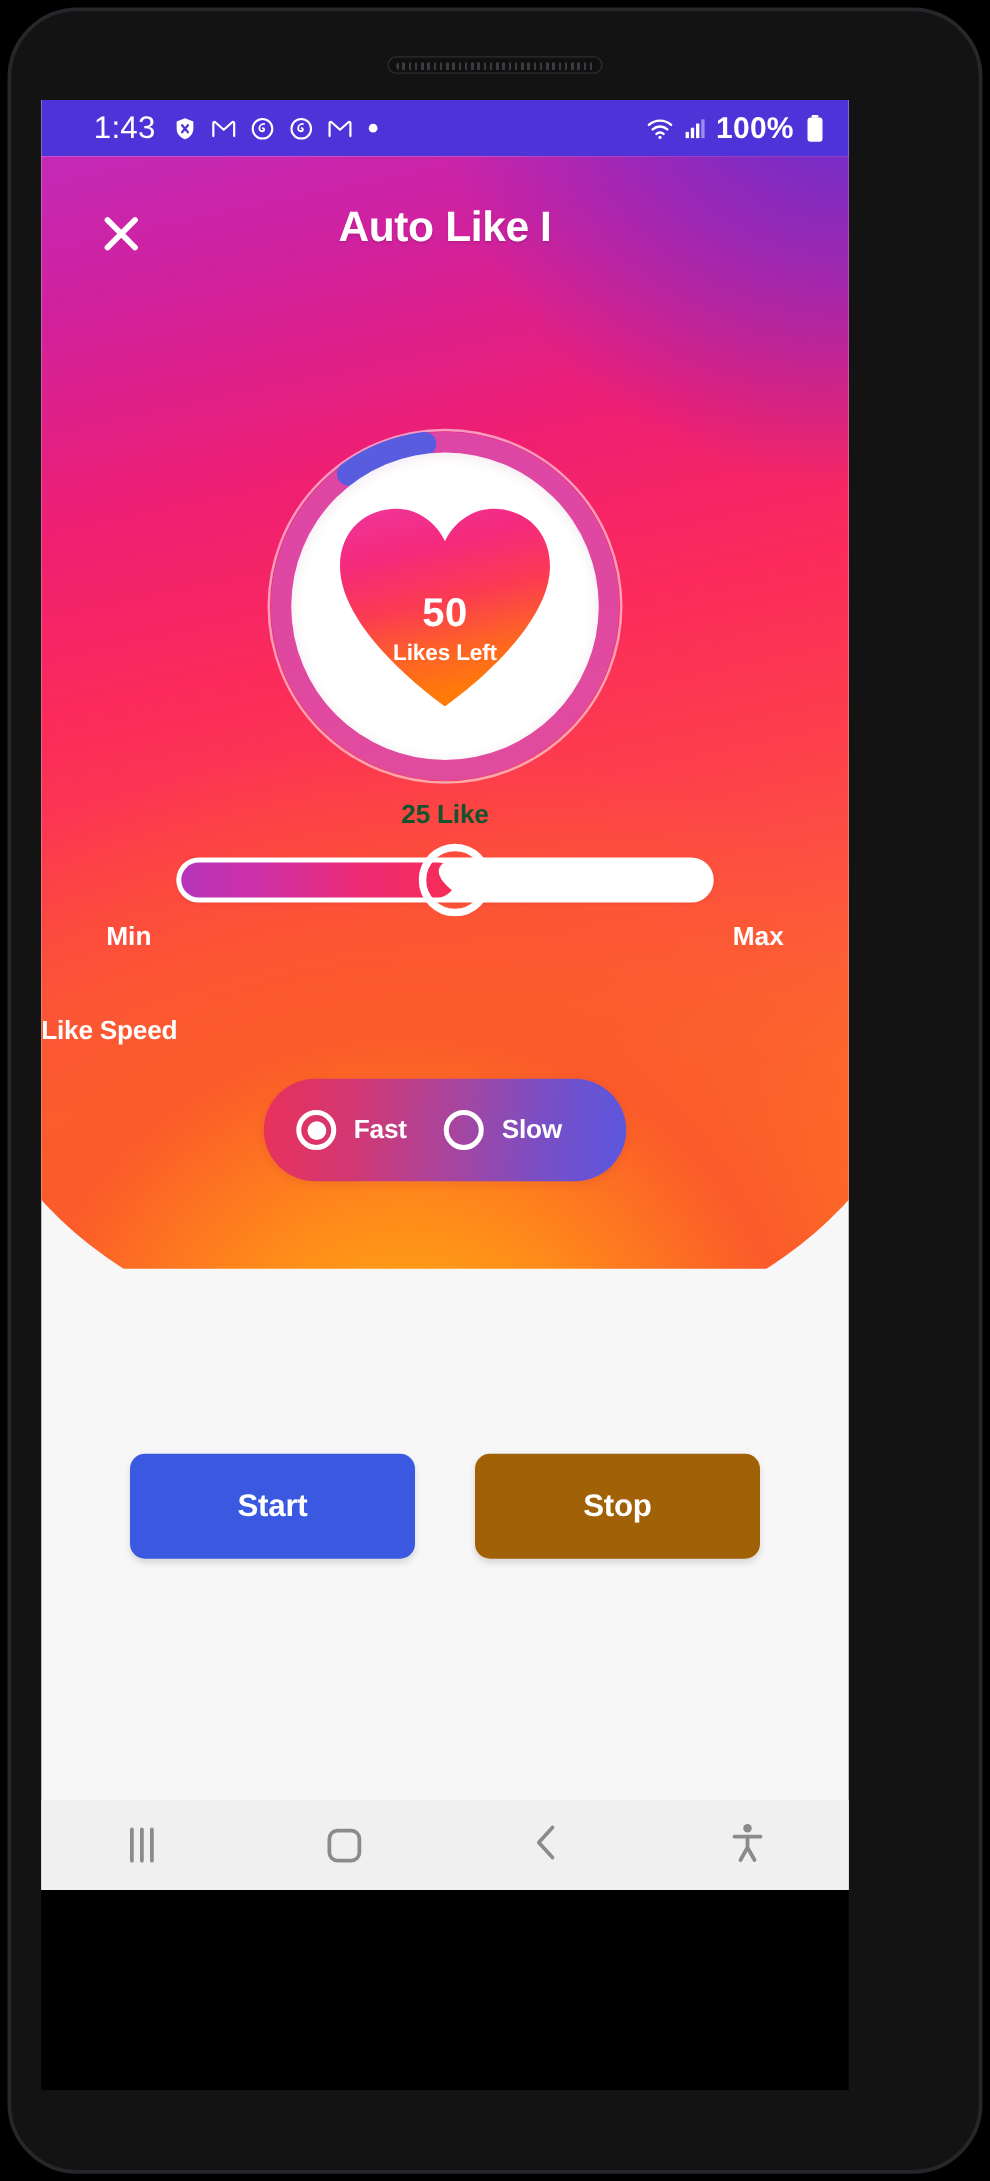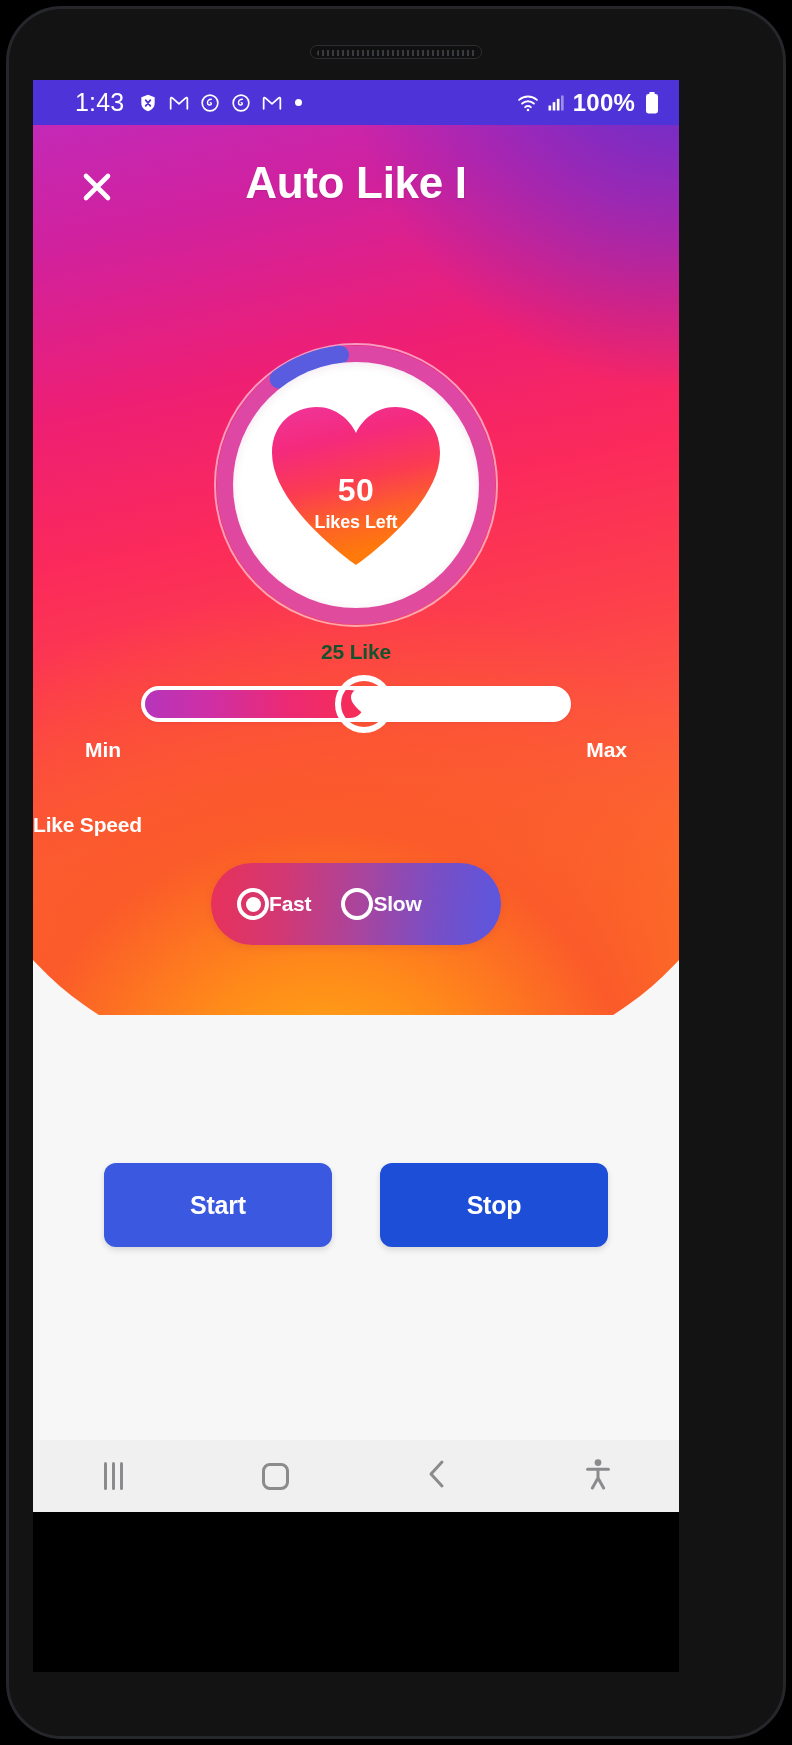--- a/index.html
+++ b/index.html
@@ -149,21 +149,21 @@
     width: 44px; height: 44px;
     display: flex;
     align-items: center;
     justify-content: center;
     cursor: pointer;
   }
   #app-title {
     width: 100%;
     text-align: center;
     color: #fff;
-    font-size: 44px;
+    font-size: 34px;
     font-weight: 700;
     letter-spacing: -.3px;
     text-shadow: 0 1px 2px rgba(0,0,0,.12);
   }
 
   
   #ring-wrap {
     position: absolute;
     left: 50%;
     transform: translateX(-50%);
@@ -287,20 +287,21 @@
     border-radius: 41px;
     background: linear-gradient(95deg, #e8315a 0%, #d13874 26%, #a8459e 52%, #7a4ec4 76%, #5a57e0 100%);
     display: flex;
     align-items: center;
     padding: 0 26px;
     box-shadow: 0 2px 8px rgba(120,20,80,.12);
   }
   .radio-option {
     display: flex;
     align-items: center;
+    gap: 14px;
     cursor: pointer;
   }
   .radio-option + .radio-option { margin-left: 30px; }
   .radio-circle {
     width: 32px; height: 32px;
     border-radius: 50%;
     border: 4px solid #fff;
     display: flex;
     align-items: center;
     justify-content: center;
@@ -541,21 +542,21 @@
           <div class="radio-option">
             <span class="radio-circle"></span>
             <span class="radio-label">Slow</span>
           </div>
         </div>
       </div>
     </div>
 
     <div id="actions">
       <button class="action-btn" id="start-button" style="background: rgb(59, 89, 224);">Start</button>
-      <button class="action-btn" id="stop-button" style="background: #1d4ed8;">Stop</button>
+      <button class="action-btn" id="stop-button" style="background: #a16207;">Stop</button>
     </div>
 
     <div id="nav-bar">
       <div class="nav-slot">
         <span class="nav-recents">
             <i></i>
             <i></i>
             <i></i>
           </span>
       </div>

